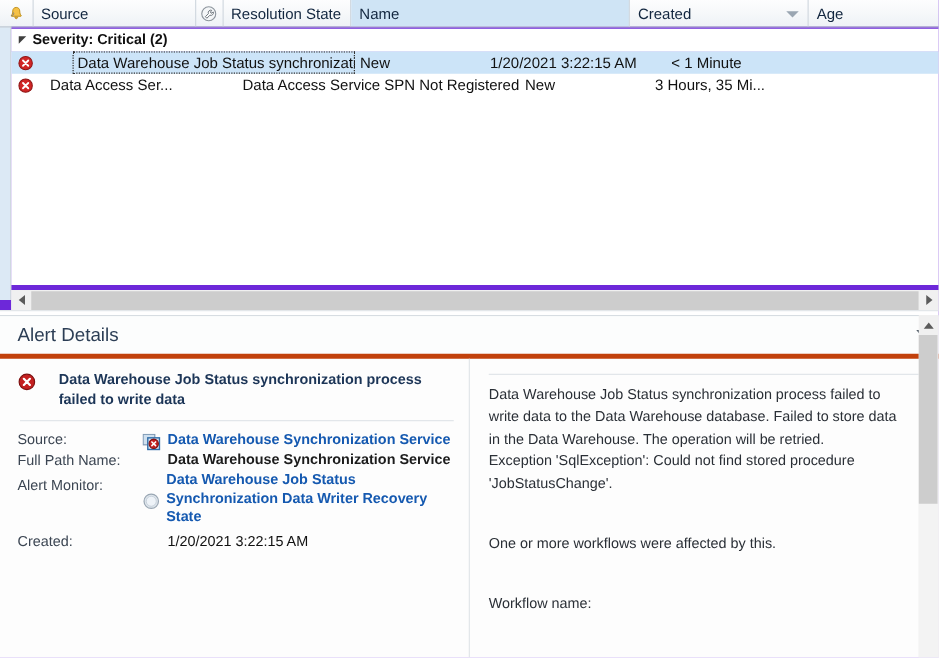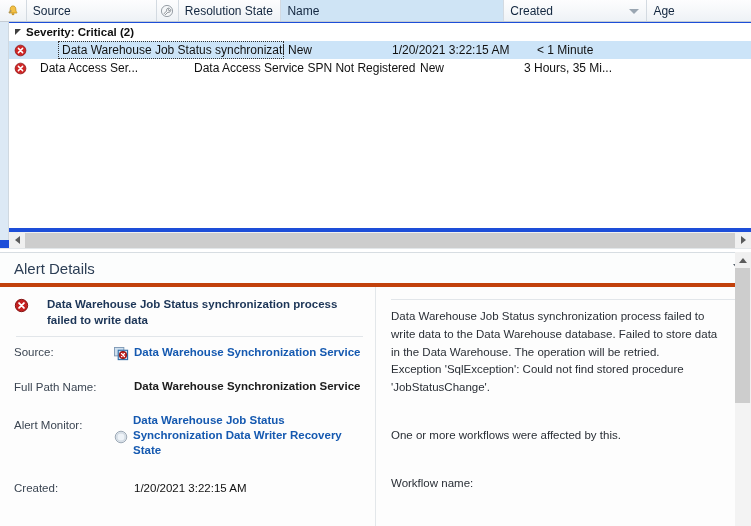--- a/index.html
+++ b/index.html
@@ -6,21 +6,21 @@
   html, body {
     margin: 0; padding: 0;
     width: 751px; height: 526px;
     overflow: hidden;
     background: #ffffff;
     font-family: "Liberation Sans", sans-serif;
     font-size: 11.5px;
     color: #1b1b1b;
     -webkit-font-smoothing: antialiased;
   }
-  #app { position: relative; width: 751px; height: 526px; background: #1d4ed8; }
+  #app { position: relative; width: 751px; height: 526px; background: #6d28d9; }
 
   
   .left-strip {
     position: absolute; left: 0; top: 0; width: 9px; height: 240px;
     background: #dce9f5;
     border-right: 1px solid #cfd8e0;
   }
   .left-strip-white {
     position: absolute; left: 0; top: 0; width: 4px; height: 240px;
     background: #f4f7fa;
@@ -133,21 +133,21 @@
 
   .alert-head { display: flex; align-items: flex-start; margin-bottom: 8px; }
   .alert-head .err-ic-lg { width: 15px; height: 15px; margin-top: 1px; flex:none; }
   .alert-head-text {
     margin-left: 18px;
     font-weight: bold; font-size: 11.5px; color: #1c3557; line-height: 1.35;
     max-width: 310px;
   }
   .hr { height:1px; background:#e2e6ea; margin: 2px 0 8px 2px; }
 
-  .kv { display: grid; grid-template-columns: 100px 1fr; row-gap: 20px; font-size: 11.5px; }
+  .kv { display: grid; grid-template-columns: 100px 1fr; row-gap: 2px; font-size: 11.5px; }
   .k { color: #3b4552; padding-top: 1px; }
   .v { color: #111; display:flex; align-items:center; }
   .v.bold { font-weight: bold; color:#1c1c1c; }
   .link { color: #1559b0; text-decoration: none; font-weight: bold; line-height:1.3; }
   .src-ic { width:15px; height:14px; margin-right:5px; flex:none; position:relative; top:1px;}
   .mon-ic { width:14px; height:14px; margin-right:5px; flex:none; position:relative; top:2px;}
 
   .desc-title { font-weight: bold; font-size: 11.5px; color:#1c3557; margin-bottom: 8px; }
   .desc-hr { height:1px; background:#e2e6ea; margin-bottom: 8px; }
   .desc-p { font-size: 11.5px; color:#2a2f36; line-height: 1.55; margin: 0 0 0 0; white-space: pre-line; max-width: 330px;}

